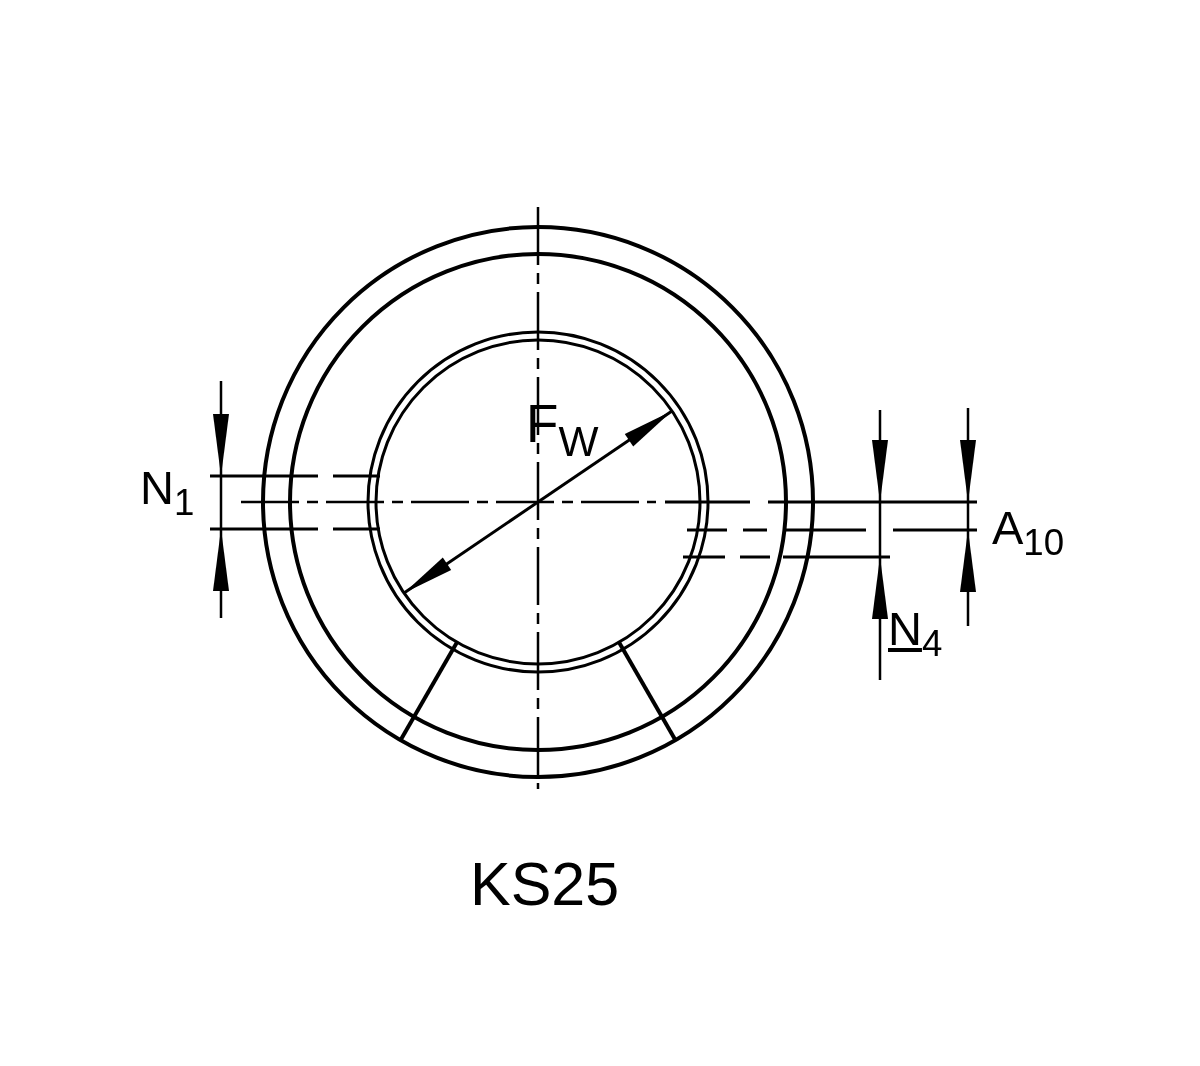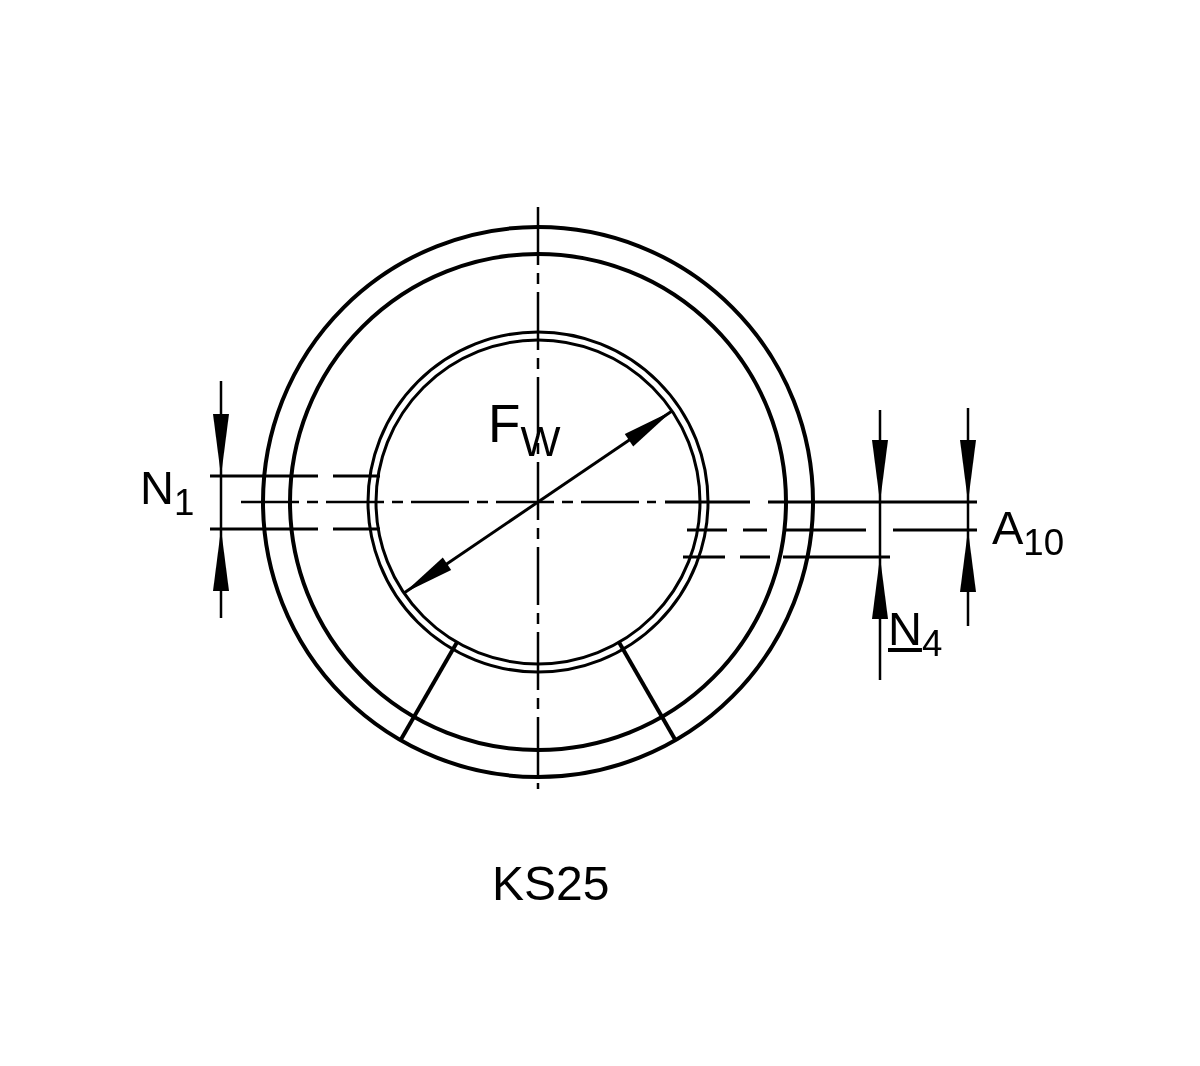--- a/index.html
+++ b/index.html
@@ -26,23 +26,23 @@
   }
   .dim-label sub {
     font-size: 0.78em;
     line-height: 0;
     vertical-align: -0.3em;
   }
   .fw-label { font-size: 53px; }
   .fw-label sub { font-size: 0.8em; vertical-align: -0.32em; }
   .model-block {
     position: absolute;
-    left: 492px;
+    left: 470px;
     top: 851px;
-    font-size: 48px;
+    font-size: 61px;
     line-height: 66px;
     white-space: nowrap;
     color: var(--line-color);
   }
 </style>
 </head>
 <body>
 
 <div class="canvas">
 
@@ -78,21 +78,21 @@
     <line class="ln" x1="404" y1="593" x2="672" y2="411" stroke-width="3"></line>
     <polygon class="ar" points="672,411 633.2,446.4 624.8,434"></polygon>
     <polygon class="ar" points="404,593 451.2,570 442.8,557.6"></polygon>
 
     <line class="ln" x1="457" y1="642.3" x2="400.5" y2="740.2" stroke-width="4"></line>
     <line class="ln" x1="619" y1="642.3" x2="675.5" y2="740.2" stroke-width="4"></line>
   </svg>
 
   <div class="dim-label" style="left:140px; top:462px;"><span>N</span><sub>1</sub></div>
 
-  <div class="dim-label fw-label" style="left:488px; top:395px;"><span>F</span><sub>W</sub></div>
+  <div class="dim-label fw-label" style="left:526px; top:395px;"><span>F</span><sub>W</sub></div>
 
   <div class="dim-label" style="left:992px; top:502px;"><span>A</span><sub>10</sub></div>
 
   <div class="dim-label" style="left:888px; top:603px;text-decoration:underline;"><span>N</span><sub>4</sub></div>
 
   <div class="model-block">
     <div>KS25</div>
   </div>
 
 </div>

